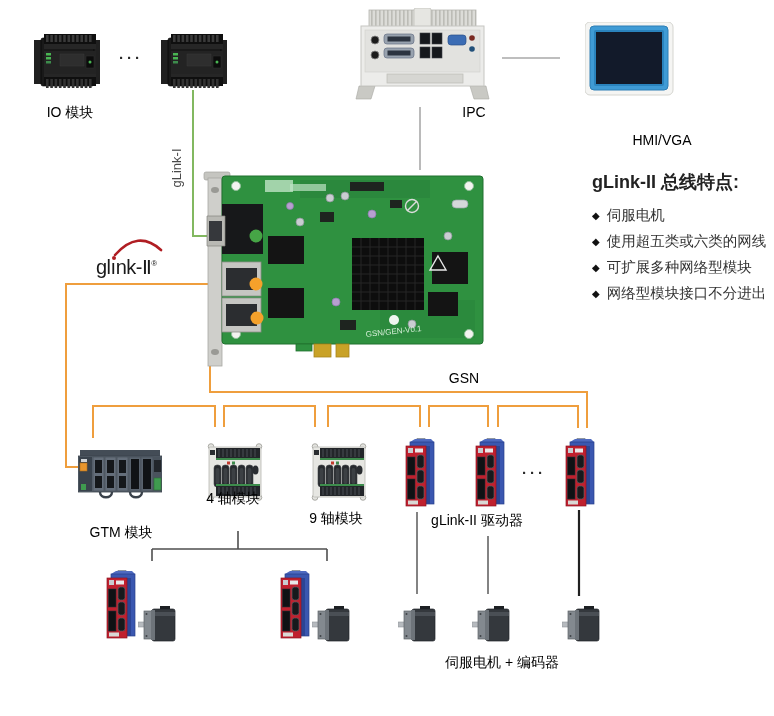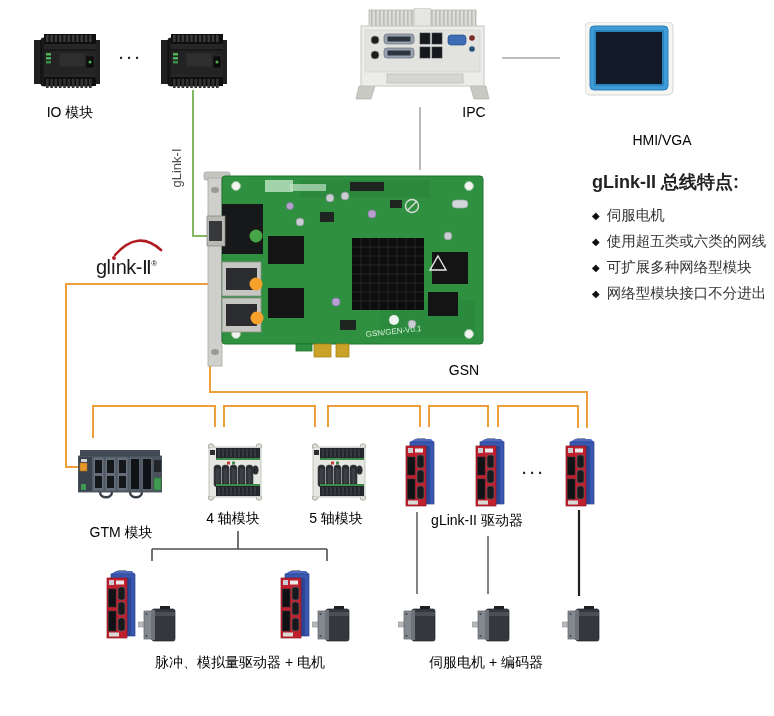--- a/index.html
+++ b/index.html
@@ -347,27 +347,26 @@
   <use href="#sym-motor" x="472" y="606" width="38" height="36"></use>
   <use href="#sym-motor" x="562" y="606" width="38" height="36"></use>
 </svg>
 
 <div class="dots" style="left:116px;top:50px;width:30px;">···</div>
 <div class="dots" style="left:519px;top:465px;width:30px;">···</div>
 
 <div class="lbl" style="left:25px;top:104px;width:90px;">IO 模块</div>
 <div class="lbl" style="left:444px;top:104px;width:60px;">IPC</div>
 <div class="lbl" style="left:622px;top:104px;width:80px;margin-top:28px;">HMI/VGA</div>
-<div class="lbl" style="left:434px;top:362px;width:60px;">GSN</div>
+<div class="lbl" style="left:434px;top:370px;width:60px;">GSN</div>
 <div class="lbl" style="left:76px;top:524px;width:90px;">GTM 模块</div>
-<div class="lbl" style="left:188px;top:510px;width:90px;">4 轴模块</div>
-<div class="lbl" style="left:291px;top:510px;width:90px;">5 轴模块</div>
+<div class="lbl" style="left:188px;top:490px;width:90px;">4 轴模块</div>
+<div class="lbl" style="left:291px;top:510px;width:90px;">9 轴模块</div>
 <div class="lbl" style="left:422px;top:512px;width:110px;">gLink-II 驱动器</div>
-<div class="lbl" style="left:140px;top:654px;width:200px;">脉冲、模拟量驱动器 + 电机</div>
-<div class="lbl" style="left:396px;top:654px;width:180px;">伺服电机 + 编码器</div>
+<div class="lbl" style="left:379px;top:654px;width:180px;text-align:right;">伺服电机 + 编码器</div>
 
 <div class="vlbl">gLink-I</div>
 
 <svg id="logo-arc" width="52" height="18">
   <path d="M3 17 Q 26 -9 49 12" fill="none" stroke="#B01E23" stroke-width="2.6" stroke-linecap="round"></path>
 </svg>
 <div id="logo">
   <span>gl</span><span class="logo-i">ı</span><span>nk-</span><span>Ⅱ</span><span class="reg">®</span>
 </div>
 

